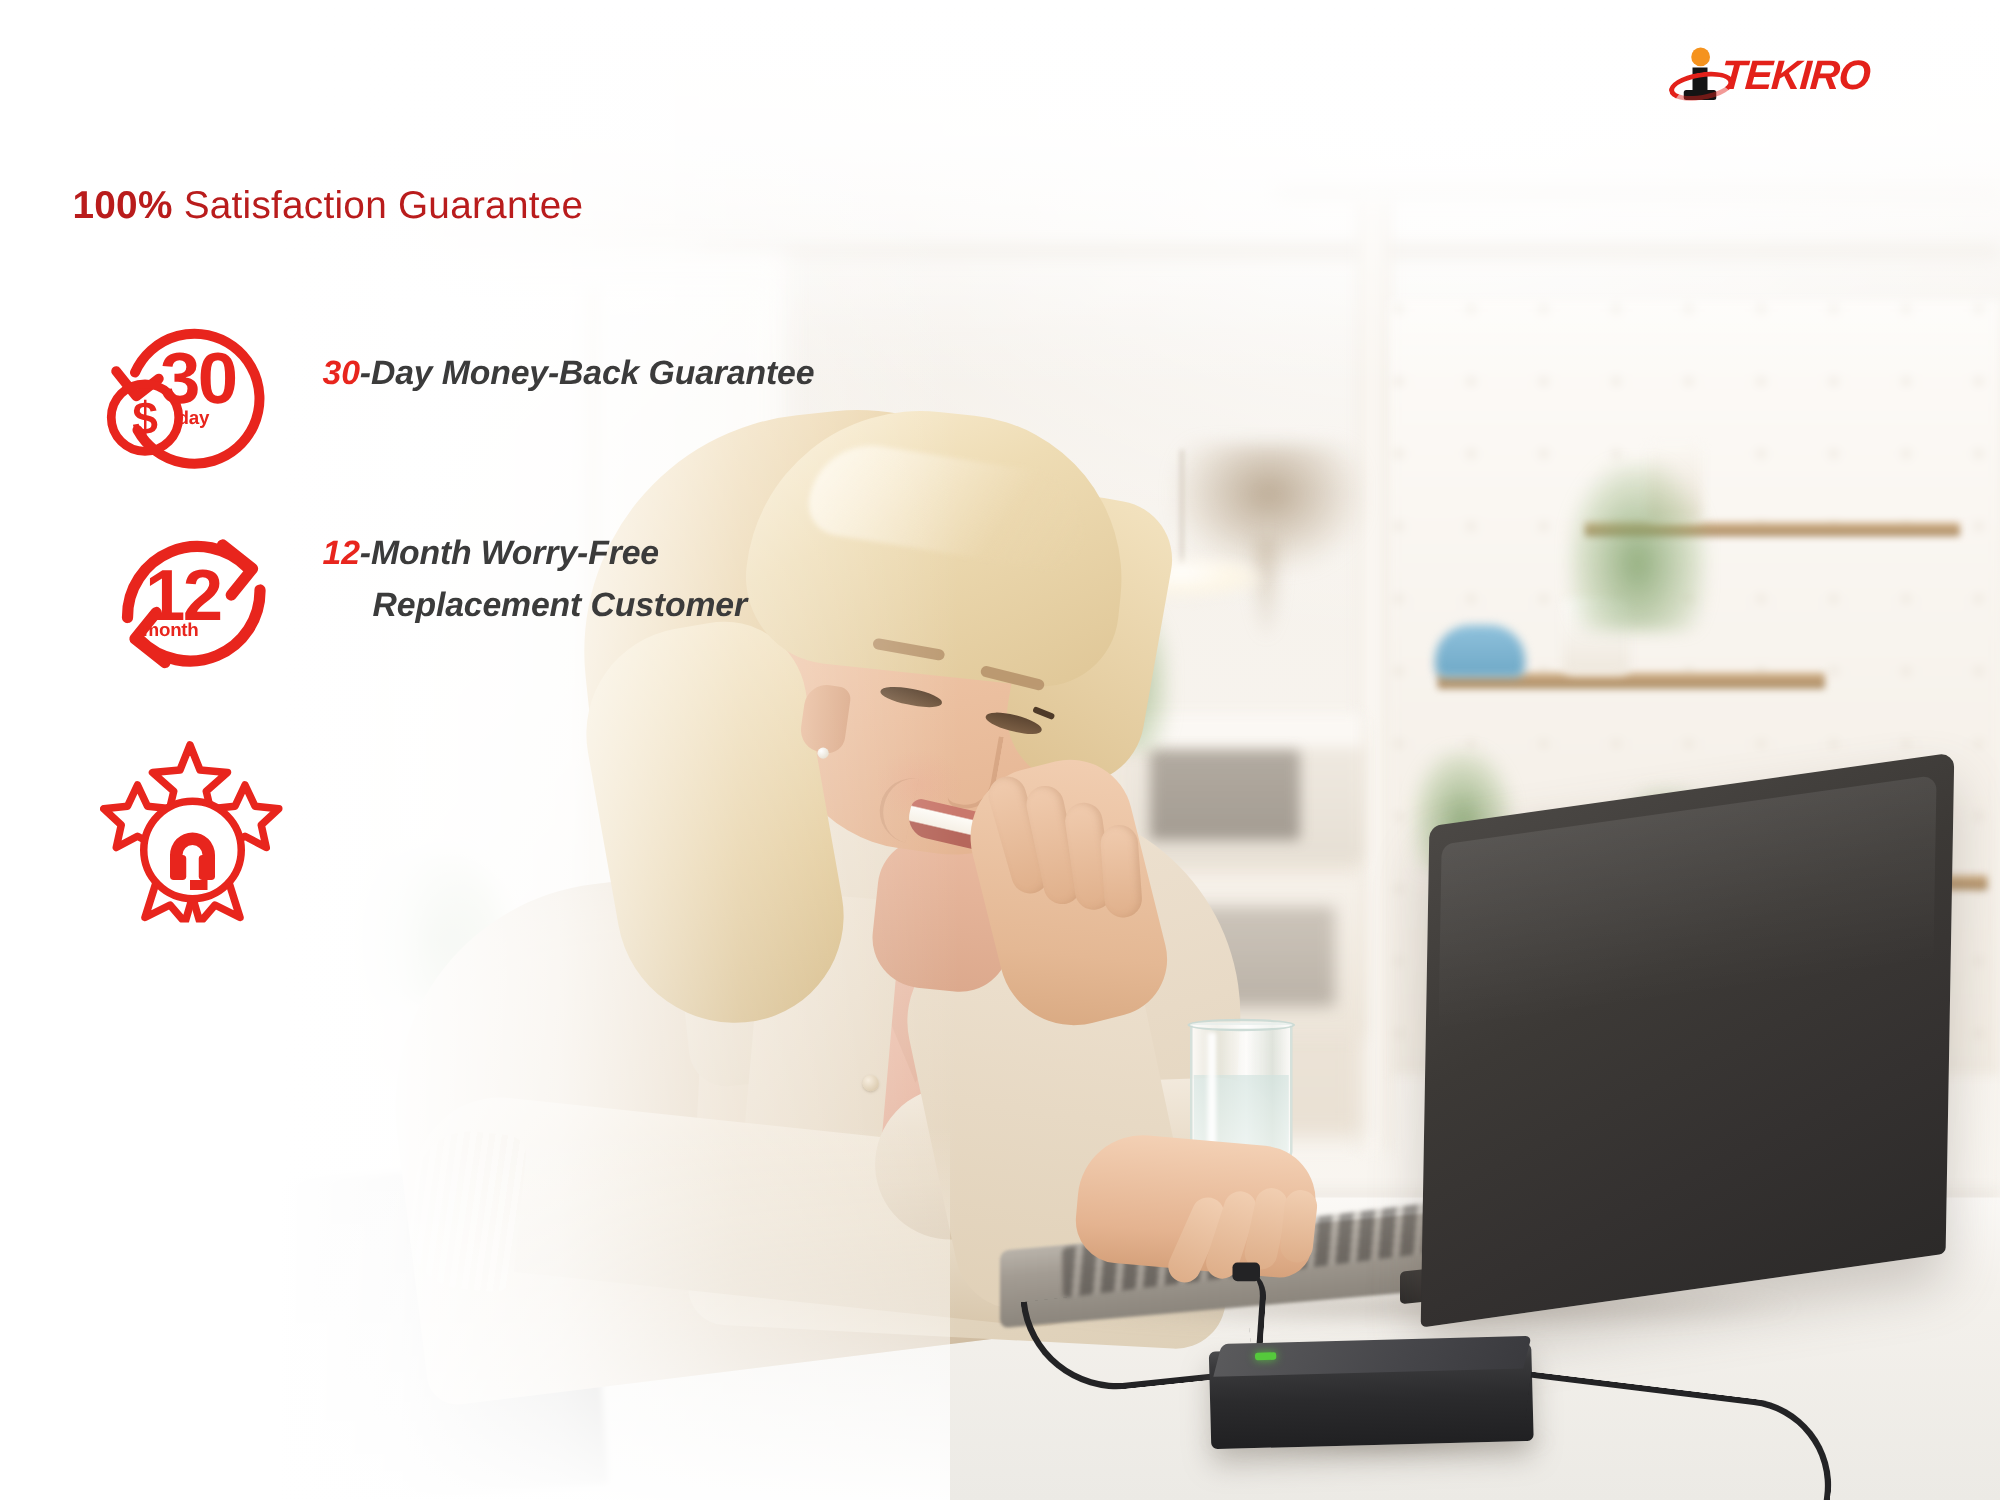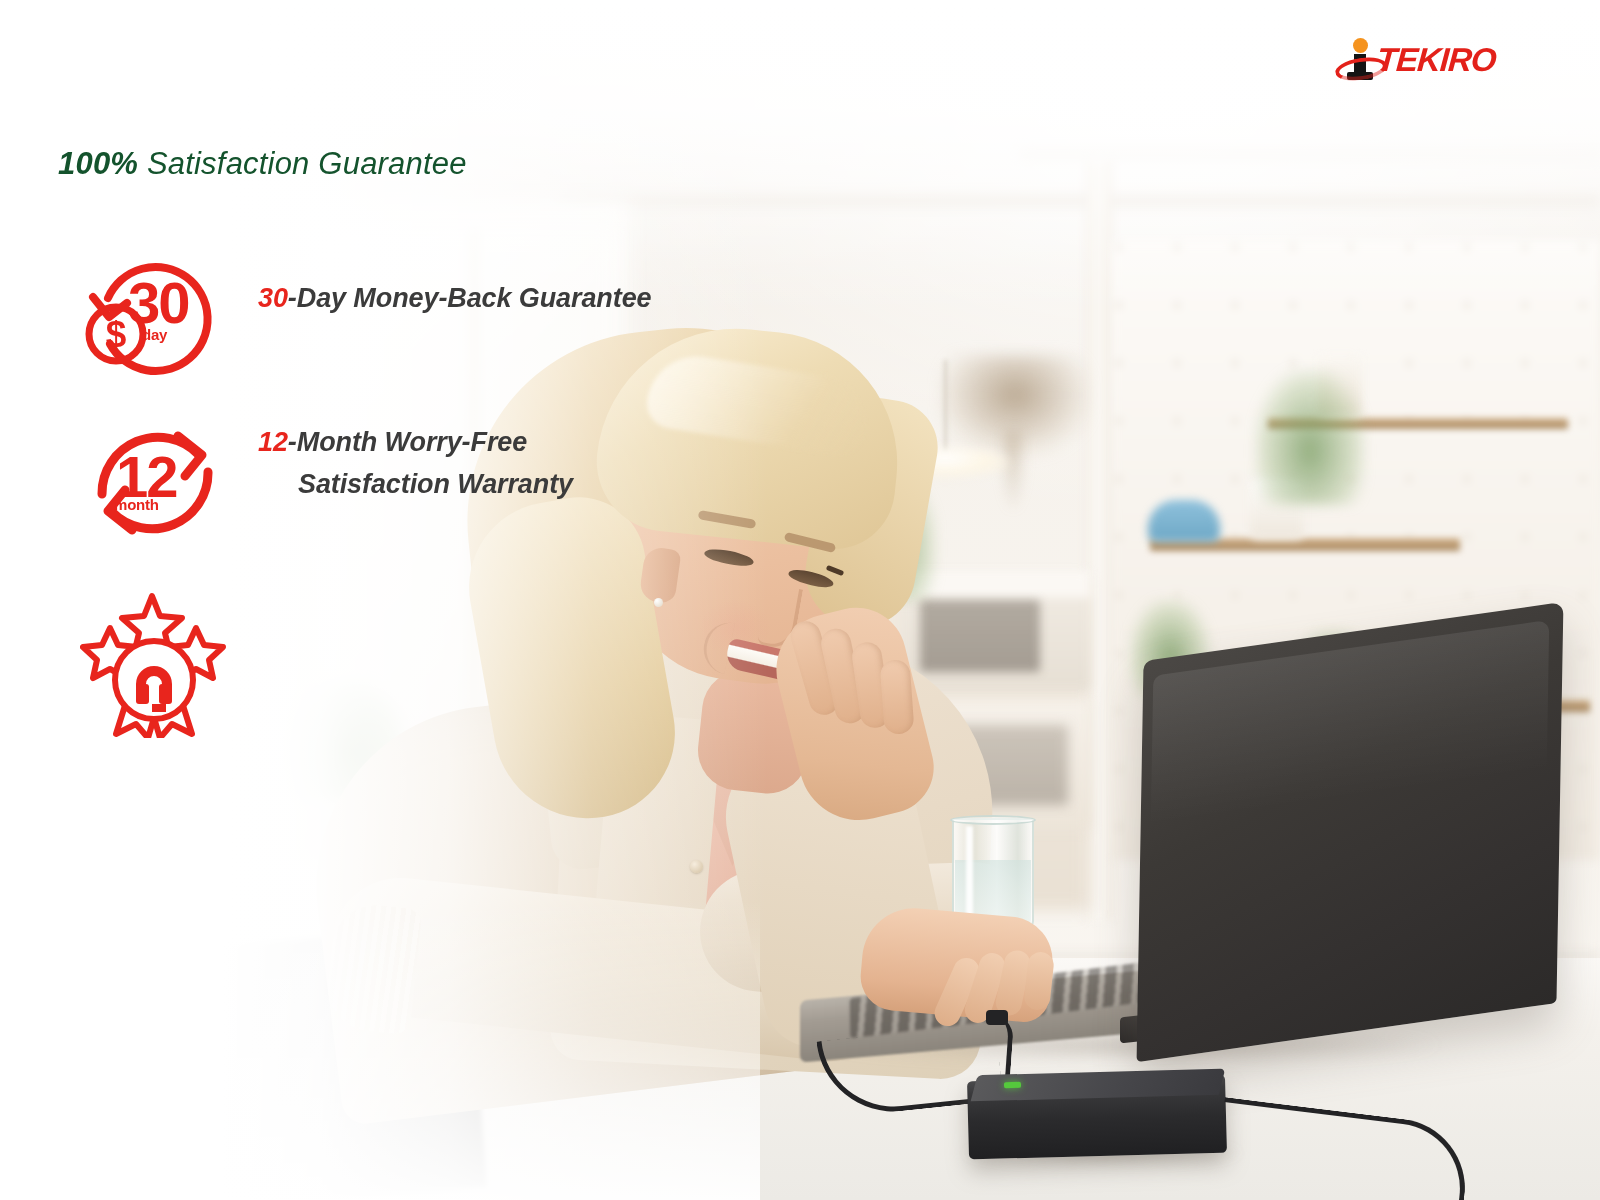--- a/index.html
+++ b/index.html
@@ -585,21 +585,21 @@
 
   
   .headline{
     position:absolute; left:58px; top:72px;
     font-size:63px; font-weight:bold; color:#E8251D;
     letter-spacing:-1.2px; line-height:1.05;
     white-space:nowrap;
   }
   .subline{
     position:absolute; left:58px; top:146px;
-    font-size:31px; font-style:italic; color:#14532d;
+    font-size:31px; color:#b91c1c;
     letter-spacing:.2px; white-space:nowrap;
   }
   .subline b{ font-weight:bold; }
 
   
   .feature{ position:absolute; display:flex; align-items:flex-start; }
   .f-row1{ left:80px; top:246px; }
   .f-row2{ left:80px; top:408px; }
   .f-row3{ left:80px; top:588px; }
 
@@ -776,21 +776,21 @@
           <path d="M22 86 A56 56 0 0 1 118 46" fill="none" stroke="#E8251D" stroke-width="9" stroke-linecap="round"></path>
           <path d="M98 28 L122 47 L105 68" fill="none" stroke="#E8251D" stroke-width="9" stroke-linecap="round" stroke-linejoin="round"></path>
           <path d="M128 64 A56 56 0 0 1 32 104" fill="none" stroke="#E8251D" stroke-width="9" stroke-linecap="round"></path>
           <path d="M52 122 L28 103 L45 82" fill="none" stroke="#E8251D" stroke-width="9" stroke-linecap="round" stroke-linejoin="round"></path>
         </svg>
         <span class="ico-big i2-12">12</span>
         <span class="ico-small i2-month">month</span>
       </div>
       <div class="f-text">
         <span class="num">12</span><span>-Month Worry-Free</span>
-        <span class="l2">Satisfaction Warranty</span>
+        <span class="l2">Replacement Customer</span>
       </div>
     </div>
 
     <div class="feature f-row3">
       <div class="f-icon">
         <svg width="150" height="150" viewBox="0 0 150 150">
 
           <path d="M72 8 L80 28 L102 30 L85 45 L90 66 L72 55 L54 66 L59 45 L42 30 L64 28 Z" fill="none" stroke="#E8251D" stroke-width="6" stroke-linejoin="round"></path>
           <path d="M24 36 L32 53 L51 55 L37 68 L41 86 L24 77 L7 86 L11 68 L-3 55 L16 53 Z" fill="none" stroke="#E8251D" stroke-width="6" stroke-linejoin="round" transform="translate(6,4)"></path>
           <path d="M124 36 L132 53 L151 55 L137 68 L141 86 L124 77 L107 86 L111 68 L97 55 L116 53 Z" fill="none" stroke="#E8251D" stroke-width="6" stroke-linejoin="round" transform="translate(-8,4)"></path>

